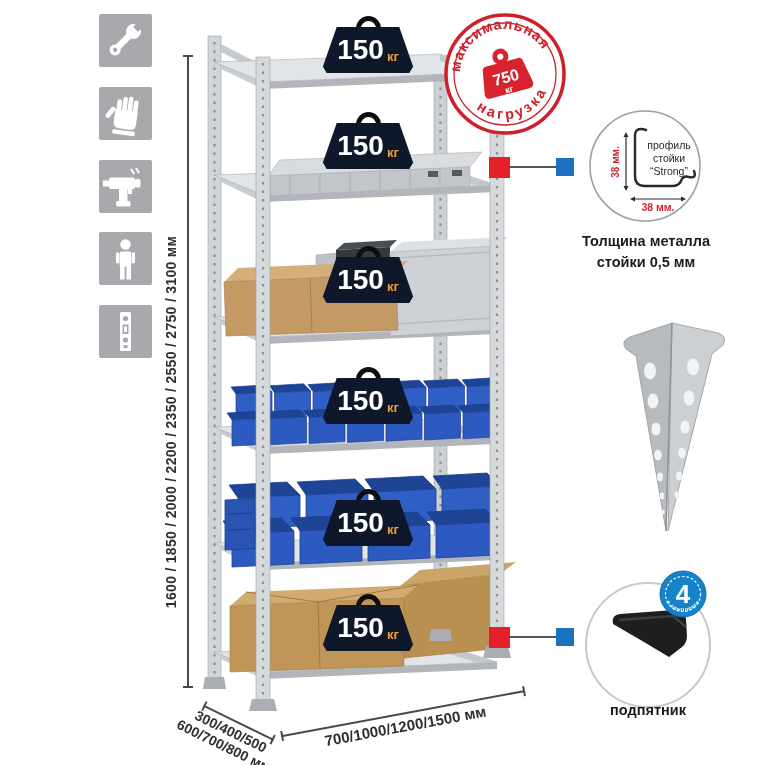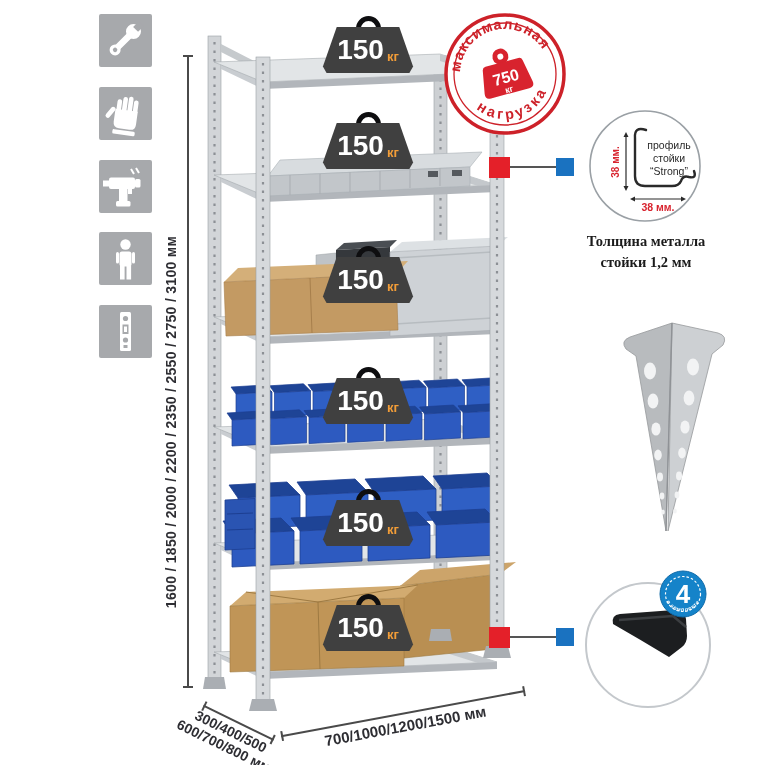--- a/index.html
+++ b/index.html
@@ -22,31 +22,31 @@
   .dimline::before{left:0;} .dimline::after{right:0;}
   .dim-d{left:196px;top:703px;width:78px;transform:rotate(26deg);}
   .dim-d .lbl{width:140px;margin-left:-34px;margin-top:2px;text-align:center;
        font-size:14px;font-weight:700;color:#2e2e33;line-height:16px;white-space:nowrap;}
   .dim-w{left:283px;top:735px;width:248px;transform:rotate(-10.5deg);}
   .dim-w .lbl{width:248px;margin-top:3px;text-align:center;font-size:15px;font-weight:700;color:#2e2e33;white-space:nowrap;}
   
   .badge{position:absolute;left:322px;width:92px;height:46px;}
   .badge .ring{position:absolute;left:50%;top:-11px;width:15px;height:15px;margin-left:-12px;
        border:5px solid #0e0e10;border-radius:50%;}
-  .badge .body{position:absolute;inset:0;background:#404040;border-radius:4px;
+  .badge .body{position:absolute;inset:0;background:#0f172a;border-radius:4px;
        clip-path:polygon(16% 0,84% 0,99% 86%,95% 100%,5% 100%,1% 86%);
        display:flex;align-items:center;justify-content:center;gap:3px;}
   .badge .val{color:#ffffff;font-weight:700;font-size:28px;line-height:1;}
   .badge .unit{color:#f29d38;font-weight:700;font-size:13px;margin-top:12px;line-height:1;}
   
   .c-red{position:absolute;width:21px;height:21px;background:#e42029;}
   .c-blue{position:absolute;width:18px;height:18px;background:#1a72c0;}
   .c-line{position:absolute;height:2px;background:#555;}
   
-  .caption{position:absolute;text-align:center;font-size:14.5px;font-weight:700;color:#1b1b1b;line-height:21px;font-family:Liberation Serif, serif;}
+  .caption{position:absolute;text-align:center;font-size:14.5px;font-weight:700;color:#1b1b1b;line-height:21px;}
 </style>
 </head>
 <body>
 
 <div class="sq-icon" style="top:14px">
   <svg width="53" height="53" viewBox="0 0 53 53">
     <g transform="rotate(45 26 26)">
       <circle cx="26" cy="14" r="7.5" fill="#fff"></circle>
       <rect x="22.5" y="3" width="7" height="8" fill="#a7a9ac"></rect>
       <rect x="22.8" y="14" width="6.4" height="25" rx="3" fill="#fff"></rect>
@@ -287,21 +287,21 @@
   <path d="M48,91 L98,91" stroke="#2a2a2a" stroke-width="1.2"></path>
   <path d="M45,91 l5,-2.5 v5 z M101,91 l-5,-2.5 v5 z" fill="#2a2a2a"></path>
   <text x="34" y="54" font-size="10" font-weight="700" fill="#d8232e" text-anchor="middle" transform="rotate(-90 34 54)">38 мм.</text>
   <text x="73" y="103" font-size="10.5" font-weight="700" fill="#d8232e" text-anchor="middle">38 мм.</text>
   <text x="84" y="41" font-size="10.5" fill="#2a2a2a" text-anchor="middle">профиль</text>
   <text x="84" y="54" font-size="10.5" fill="#2a2a2a" text-anchor="middle">стойки</text>
   <text x="84" y="67" font-size="10.5" fill="#2a2a2a" text-anchor="middle">“Strong”</text>
 </svg>
 <div class="caption" style="left:560px;top:231px;width:172px">
   <div>Толщина металла</div>
-  <div>стойки 1,2 мм</div>
+  <div>стойки 0,5 мм</div>
 </div>
 
 <svg class="abs" style="left:600px;top:305px" width="140" height="235" viewBox="0 0 140 235">
   <path d="M72,18 L30,32 q-10,4 -4,12 l10,7 L66,226 Z" fill="#b8bbbe" stroke="#97999c" stroke-width="0.8"></path>
   <path d="M72,18 L118,28 q10,3 5,12 l-11,9 L68,226 Z" fill="#cdd0d3" stroke="#97999c" stroke-width="0.8"></path>
   <path d="M72,18 L66,226" stroke="#8f9296" stroke-width="1.4"></path>
   <g fill="#f2f3f4">
     <ellipse cx="50" cy="66" rx="6" ry="8.5"></ellipse>
     <ellipse cx="53" cy="96" rx="5.4" ry="7.6"></ellipse>
     <ellipse cx="56" cy="124" rx="4.6" ry="6.6"></ellipse>
@@ -329,20 +329,21 @@
     <text x="98" y="35" font-size="26" font-weight="700" fill="#ffffff" text-anchor="middle">4</text>
     <defs>
         <path id="badgeArc" d="M81,33 A19,19 0 0 0 115,33"></path>
       </defs>
     <text font-size="5.6" font-weight="700" fill="#ffffff" letter-spacing="0.6" text-anchor="middle">
       <textPath href="#badgeArc" startOffset="50%">в комплекте</textPath>
     </text>
   </g>
 </svg>
 <div class="caption" style="left:565px;top:700px;width:166px">
+  <div>подпятник</div>
 </div>
 
 <div class="dim dim-d">
   <div class="dimline"></div>
   <div class="lbl">
     <div>300/400/500</div>
     <div>600/700/800 мм</div>
   </div>
 </div>
 <div class="dim dim-w">

